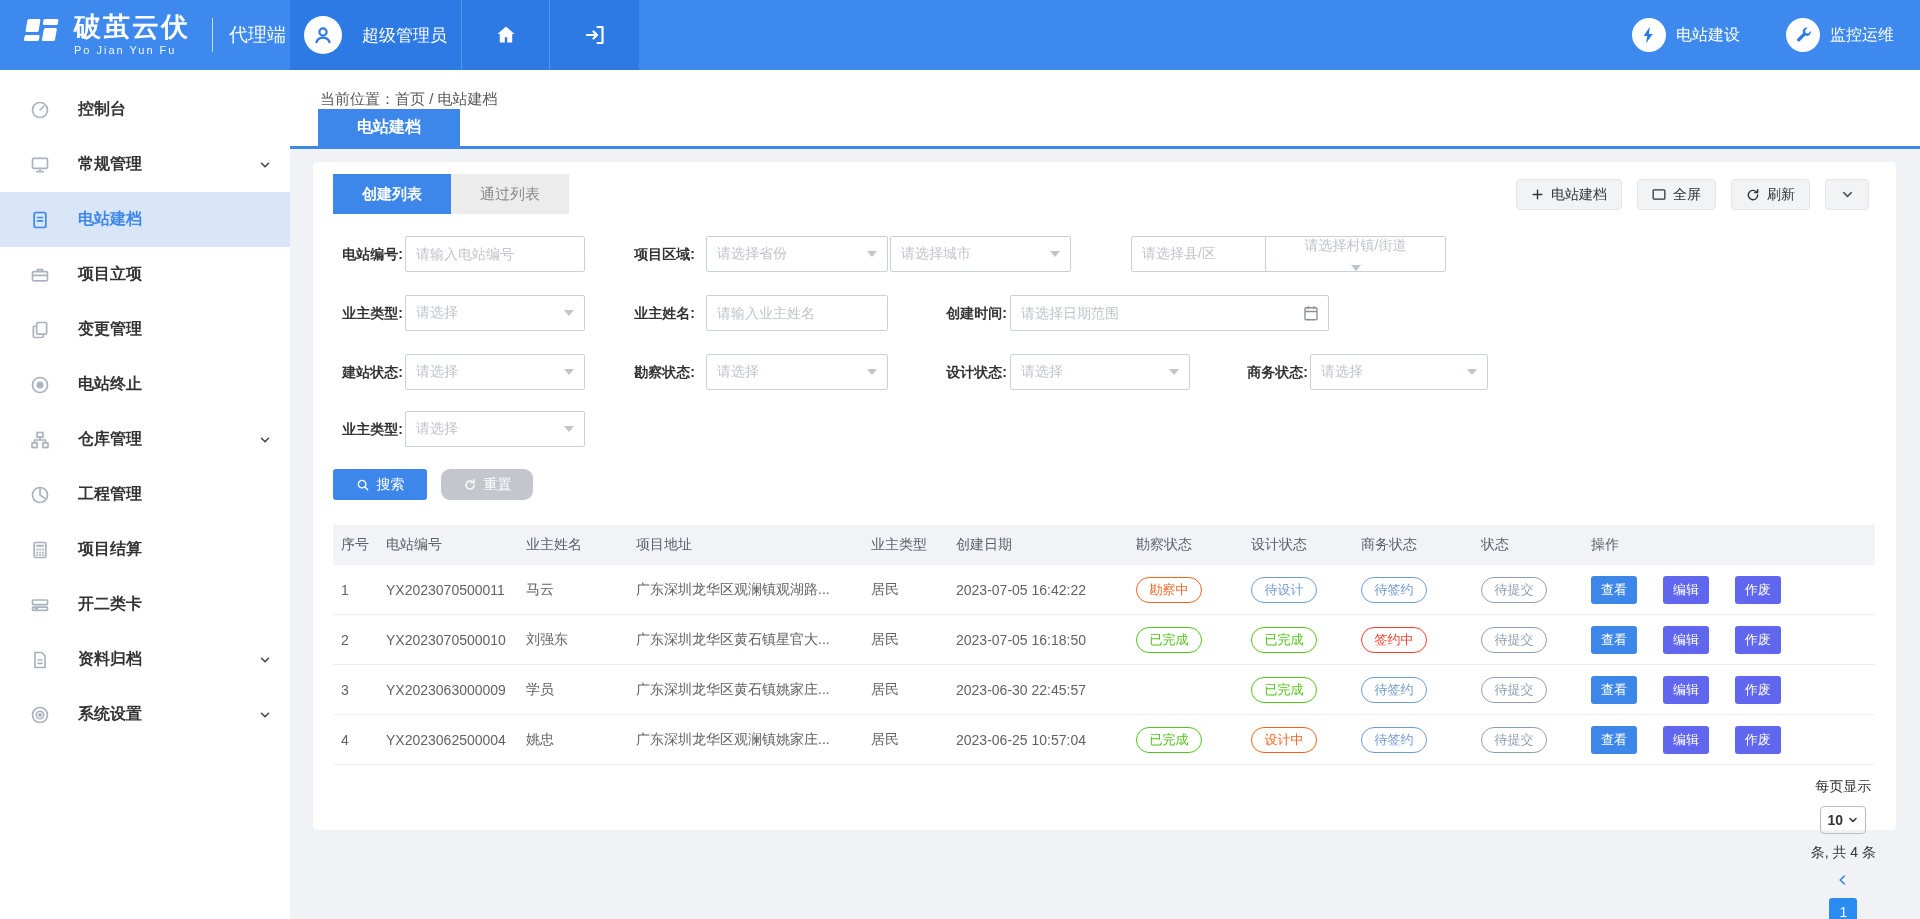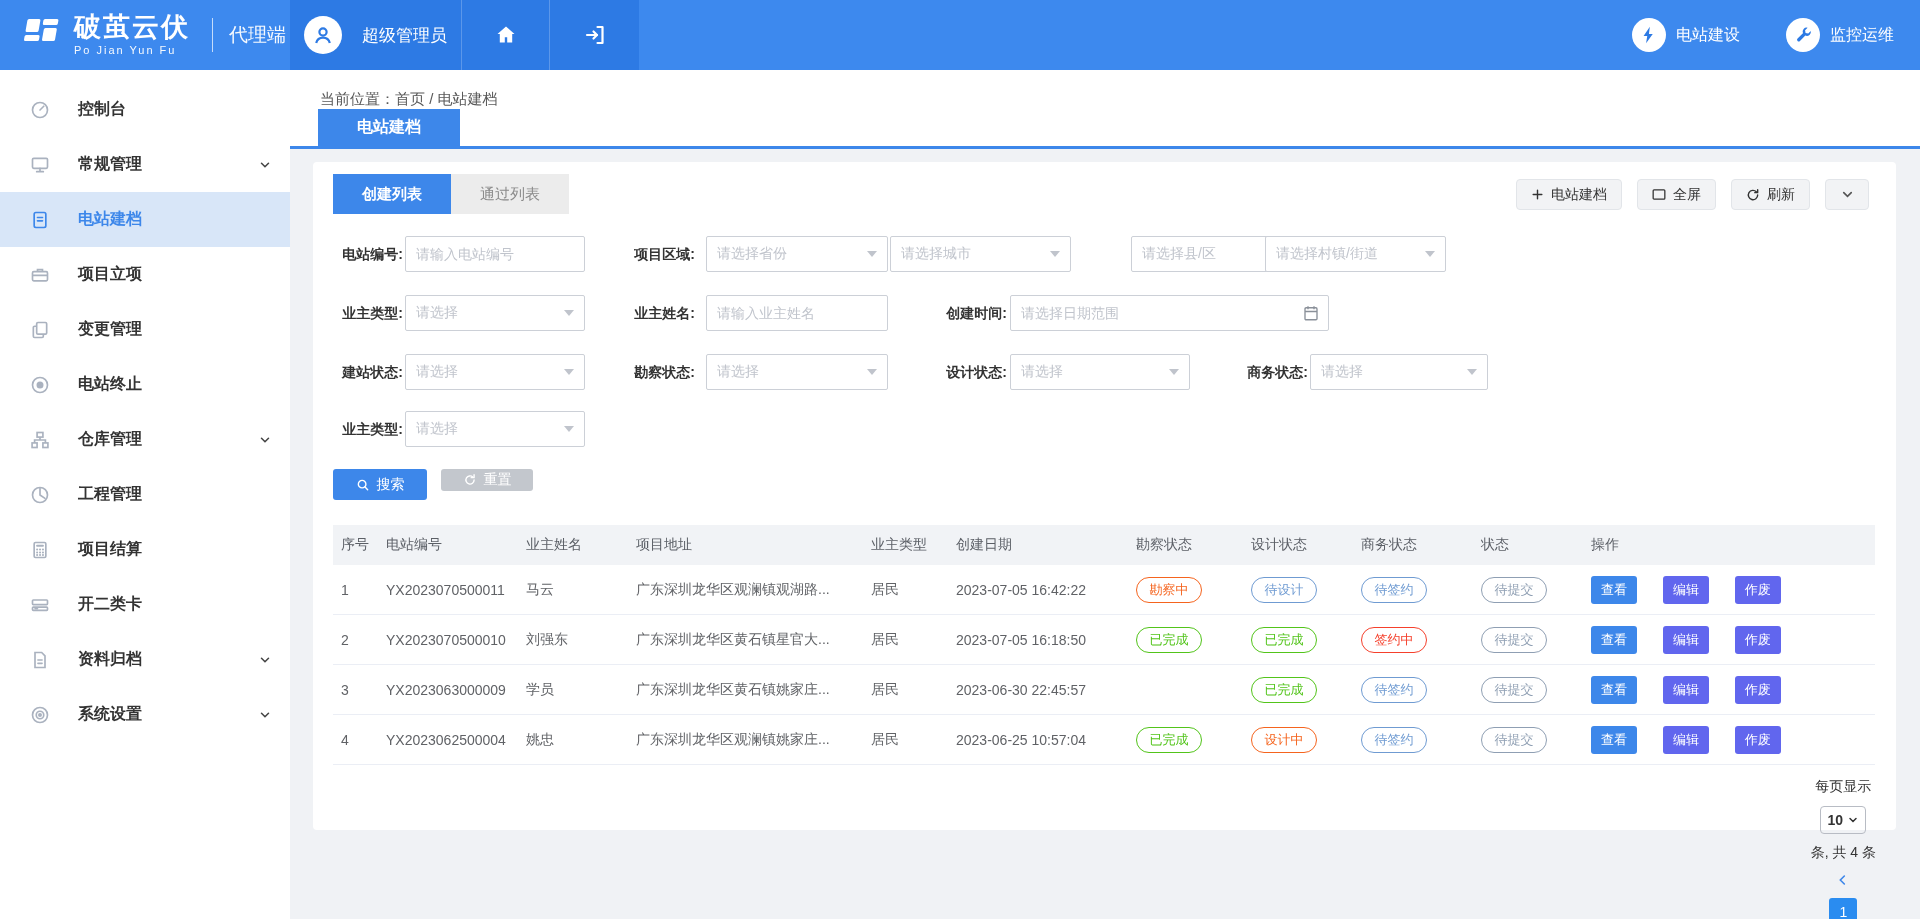--- a/index.html
+++ b/index.html
@@ -57,24 +57,24 @@
   .f-input input { width:100%; height:100%; border:0; outline:none; padding:0 10px; font-size:14px; color:#333; background:transparent; font-family:inherit; }
   .f-input input::placeholder { color:#c0c4cc; }
   .f-select { display:flex; align-items:center; justify-content:space-between; padding:0 10px; color:#c0c4cc; cursor:pointer; }
   .sel-arrow { width:0; height:0; border-left:5px solid transparent; border-right:5px solid transparent; border-top:6px solid #c0c4cc; }
   .date-icon { position:absolute; right:8px; top:8px; color:#8a9099; }
   .row1 { top:74px; } .row2 { top:133px; } .row3 { top:192px; } .row4 { top:249px; }
   .c1l { left:18px; } .c1i { left:92px; width:180px; }
   .c2l { left:312px; width:70px; } .c2i { left:393px; width:182px; }
   .c3l { left:622px; } .c3i { left:697px; }
   .c4l { left:925px; width:70px; } .c4i { left:997px; width:178px; }
-  .r1s2 { left:577px; width:181px; } .r1s3 { left:770px; width:181px;margin-left:48px; } .r1s4 { left:952px; width:181px; }
+  .r1s2 { left:577px; width:181px; } .r1s3 { left:770px; width:181px;margin-left:48px; } .r1s4 { left:952px; width:181px;flex-direction:column; }
 
   .btn-search { position:absolute; top:307px; left:20px; width:94px; height:31px; background:#3d87ea; border:none; border-radius:3px; color:#fff; font-size:14px; display:flex; align-items:center; justify-content:center; gap:7px; cursor:pointer; font-family:inherit; }
-  .btn-reset { position:absolute; top:307px; left:128px; width:92px; height:22px; background:#c3c7cd; border:none; border-radius:3px; color:#fff; font-size:14px; display:flex; align-items:center; justify-content:center; gap:7px; cursor:pointer; font-family:inherit; }
+  .btn-reset { position:absolute; top:307px; left:128px; width:92px; height:31px; background:#c3c7cd; border:none; border-radius:9px; color:#fff; font-size:14px; display:flex; align-items:center; justify-content:center; gap:7px; cursor:pointer; font-family:inherit; }
 
   
   .table { position:absolute; top:363px; left:20px; width:1542px; font-size:14px; color:#606266; }
   .t-row { display:grid; grid-template-columns:45px 140px 110px 235px 85px 180px 115px 110px 120px 110px 1fr; align-items:center; }
   .t-head { height:40px; background:#f1f3f6; color:#5b5f66; }
   .t-body-row { height:50px; border-bottom:1px solid #ebeef5; background:#fff; }
   .t-cell { padding-left:8px; white-space:nowrap; overflow:hidden; text-overflow:ellipsis; }
   .pill { display:inline-flex; align-items:center; justify-content:center; min-width:66px; height:26px; padding:0 10px; border-radius:15px; font-size:13px; border:1px solid currentColor; background:#fff; }
   .pill.orange { color:#f5641e; }
   .pill.red { color:#f5402c; }

